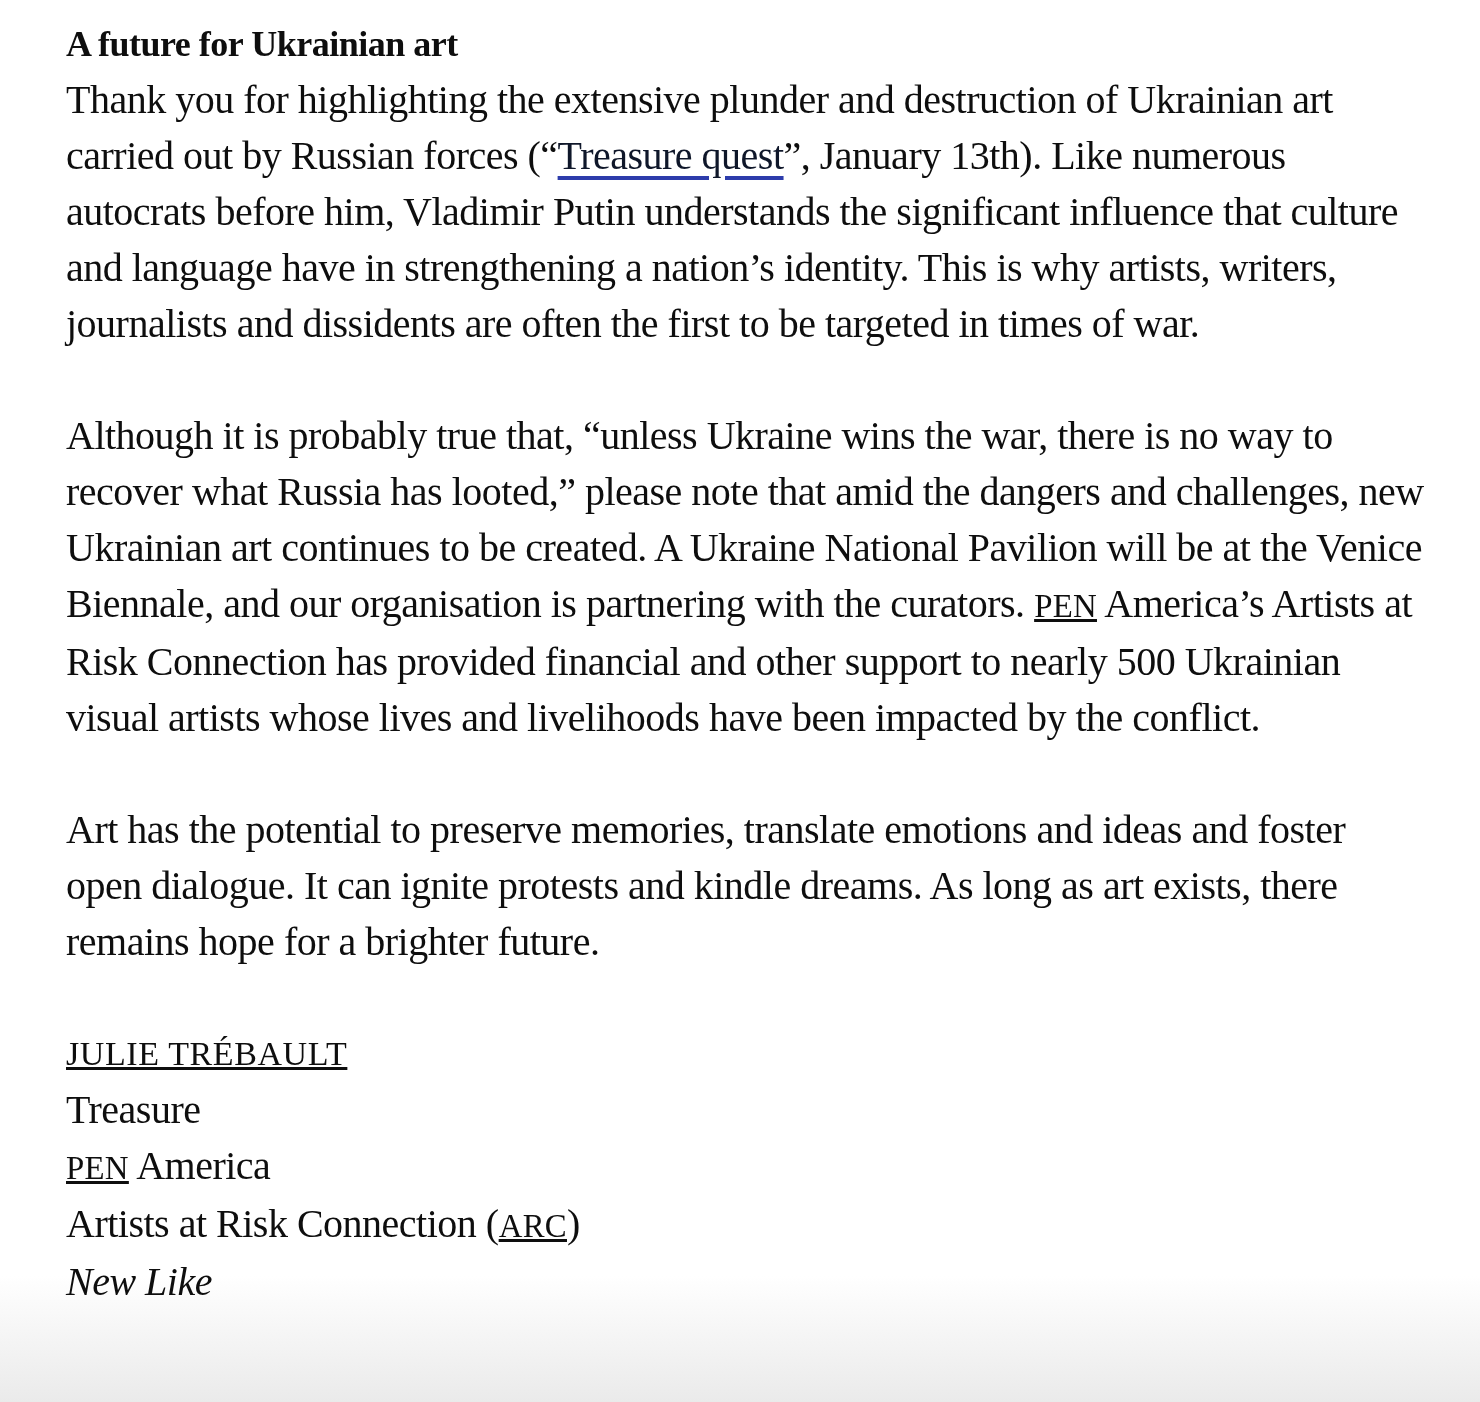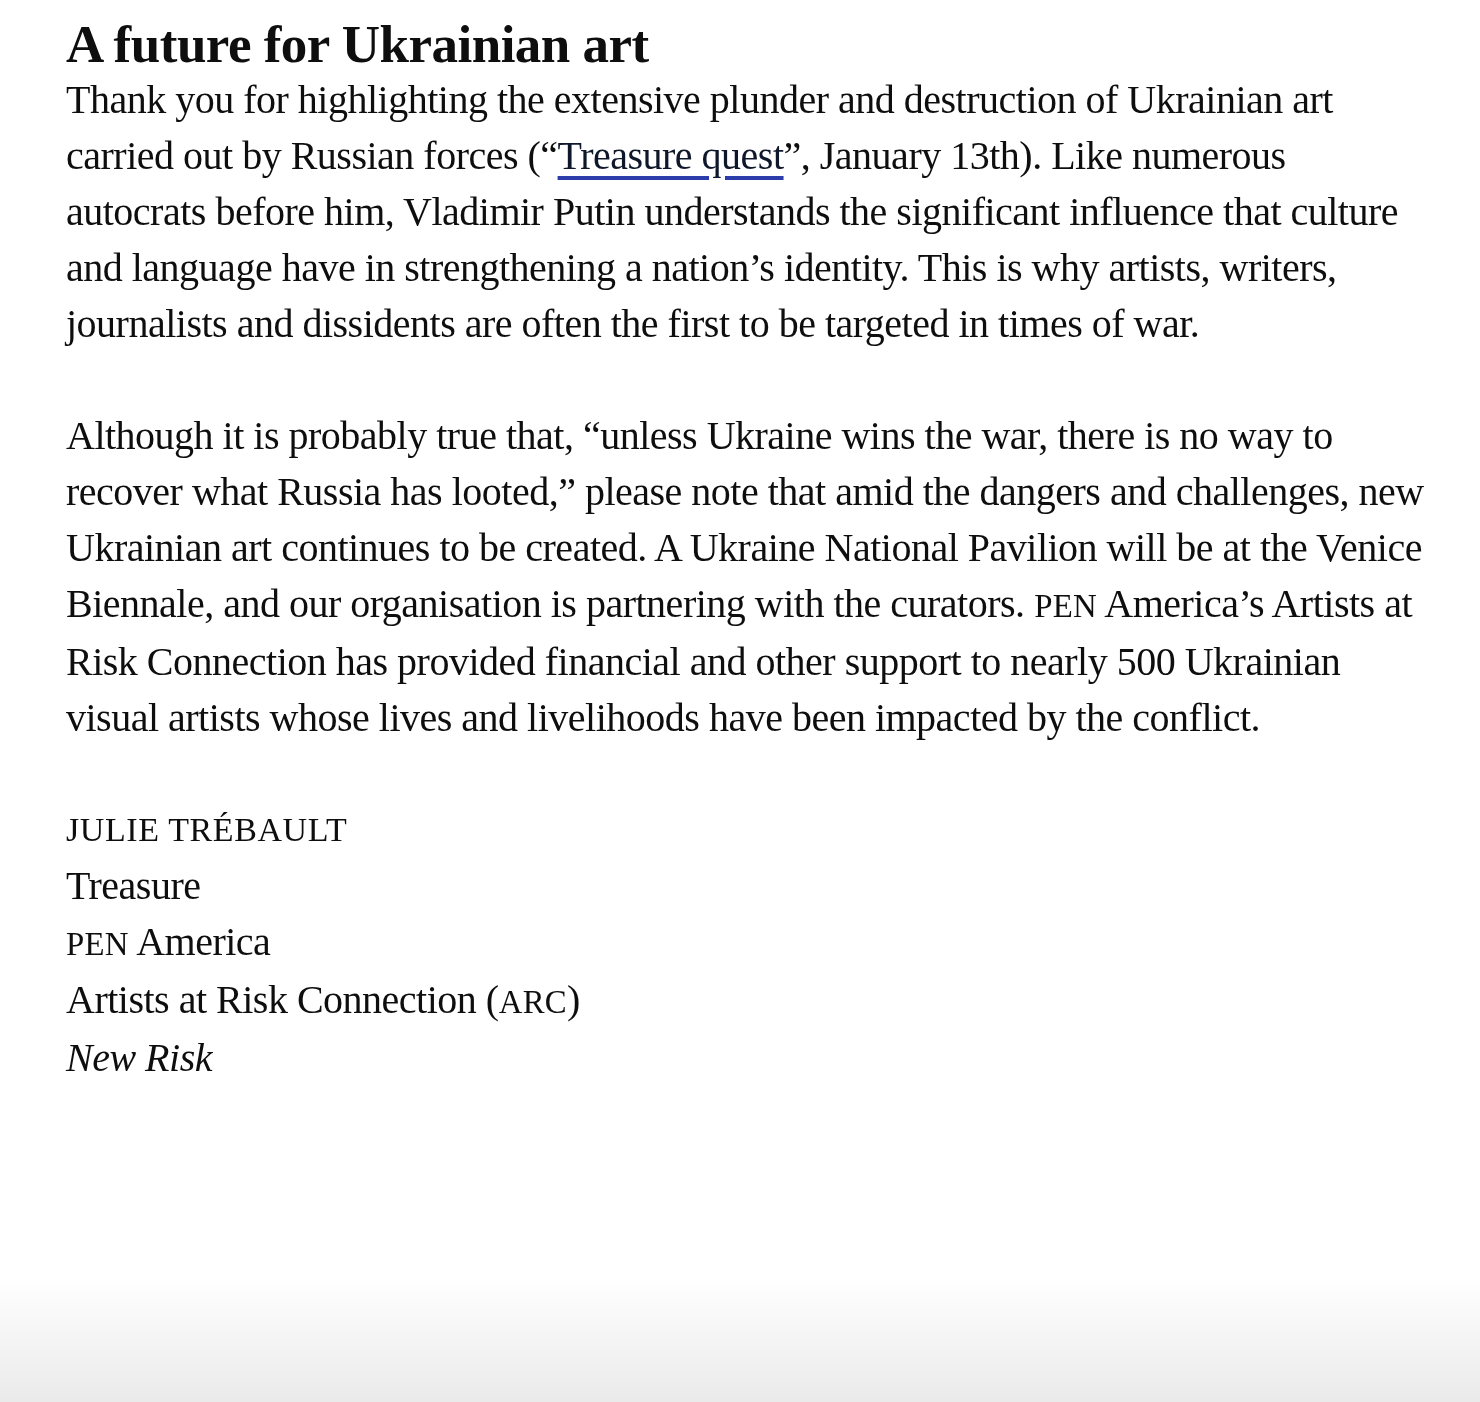--- a/index.html
+++ b/index.html
@@ -13,21 +13,21 @@
     overflow: hidden;
   }
   .page {
     box-sizing: border-box;
     width: 1480px;
     height: 1402px;
     padding: 16px 52px 0 66px;
   }
   .letter-title {
     margin: 0;
-    font-size: 53px;
+    font-size: 36px;
     line-height: 56px;
     font-weight: bold;
     letter-spacing: -0.5px;
   }
   .letter-body p {
     margin: 0 0 56px 0;
     font-size: 40px;
     line-height: 56px;
     letter-spacing: -0.5px;
     max-width: 1362px;
@@ -35,44 +35,46 @@
   .inline-link {
     color: #0f172a;
     text-decoration-line: underline;
     text-decoration-color: var(--link-underline, #2d3cab);
     text-decoration-thickness: 4px;
     text-underline-offset: 7px;
   }
   .sc {
     font-size: 0.82em;
     letter-spacing: 0.3px;
+    text-decoration: underline;
   }
   .signature {
     margin-top: 34px;
     font-size: 40px;
     line-height: 56px;
     letter-spacing: -0.5px;
   }
   .sig-line { margin: 0; }
   .sig-name { font-size: 34px; letter-spacing: 0.6px; line-height: 56px; }
   .sig-location { font-style: italic; }
 </style>
 </head>
 <body>
 
 <main class="page">
   <h2 class="letter-title">A future for Ukrainian art</h2>
 
   <div class="letter-body">
       <p>Thank you for highlighting the extensive plunder and destruction of Ukrainian art carried out by Russian forces (“<a class="inline-link" href="#">Treasure quest</a>”, January 13th). Like numerous autocrats before him, Vladimir Putin understands the significant influence that culture and language have in strengthening a nation’s identity. This is why artists, writers, journalists and dissidents are often the first to be targeted in times of war.</p>
       <p>Although it is probably true that, “unless Ukraine wins the war, there is no way to recover what Russia has looted,” please note that amid the dangers and challenges, new Ukrainian art continues to be created. A Ukraine National Pavilion will be at the Venice Biennale, and our organisation is partnering with the curators. <span class="sc">PEN</span> America’s Artists at Risk Connection has provided financial and other support to nearly 500 Ukrainian visual artists whose lives and livelihoods have been impacted by the conflict.</p>
+      <p>Art has the potential to preserve memories, translate emotions and ideas and foster open dialogue. It can ignite protests and kindle dreams. As long as art exists, there remains hope for a brighter future.</p>
     </div>
 
   <div class="signature">
     <div class="sig-line sc sig-name">JULIE TRÉBAULT</div>
     <div>
         <div class="sig-line">Treasure</div>
         <div class="sig-line"><span class="sc">PEN</span> America</div>
         <div class="sig-line">Artists at Risk Connection (<span class="sc">ARC</span>)</div>
       </div>
-    <div class="sig-line sig-location">New Risk</div>
+    <div class="sig-line sig-location">New Like</div>
   </div>
 </main>
 
 </body></html>

